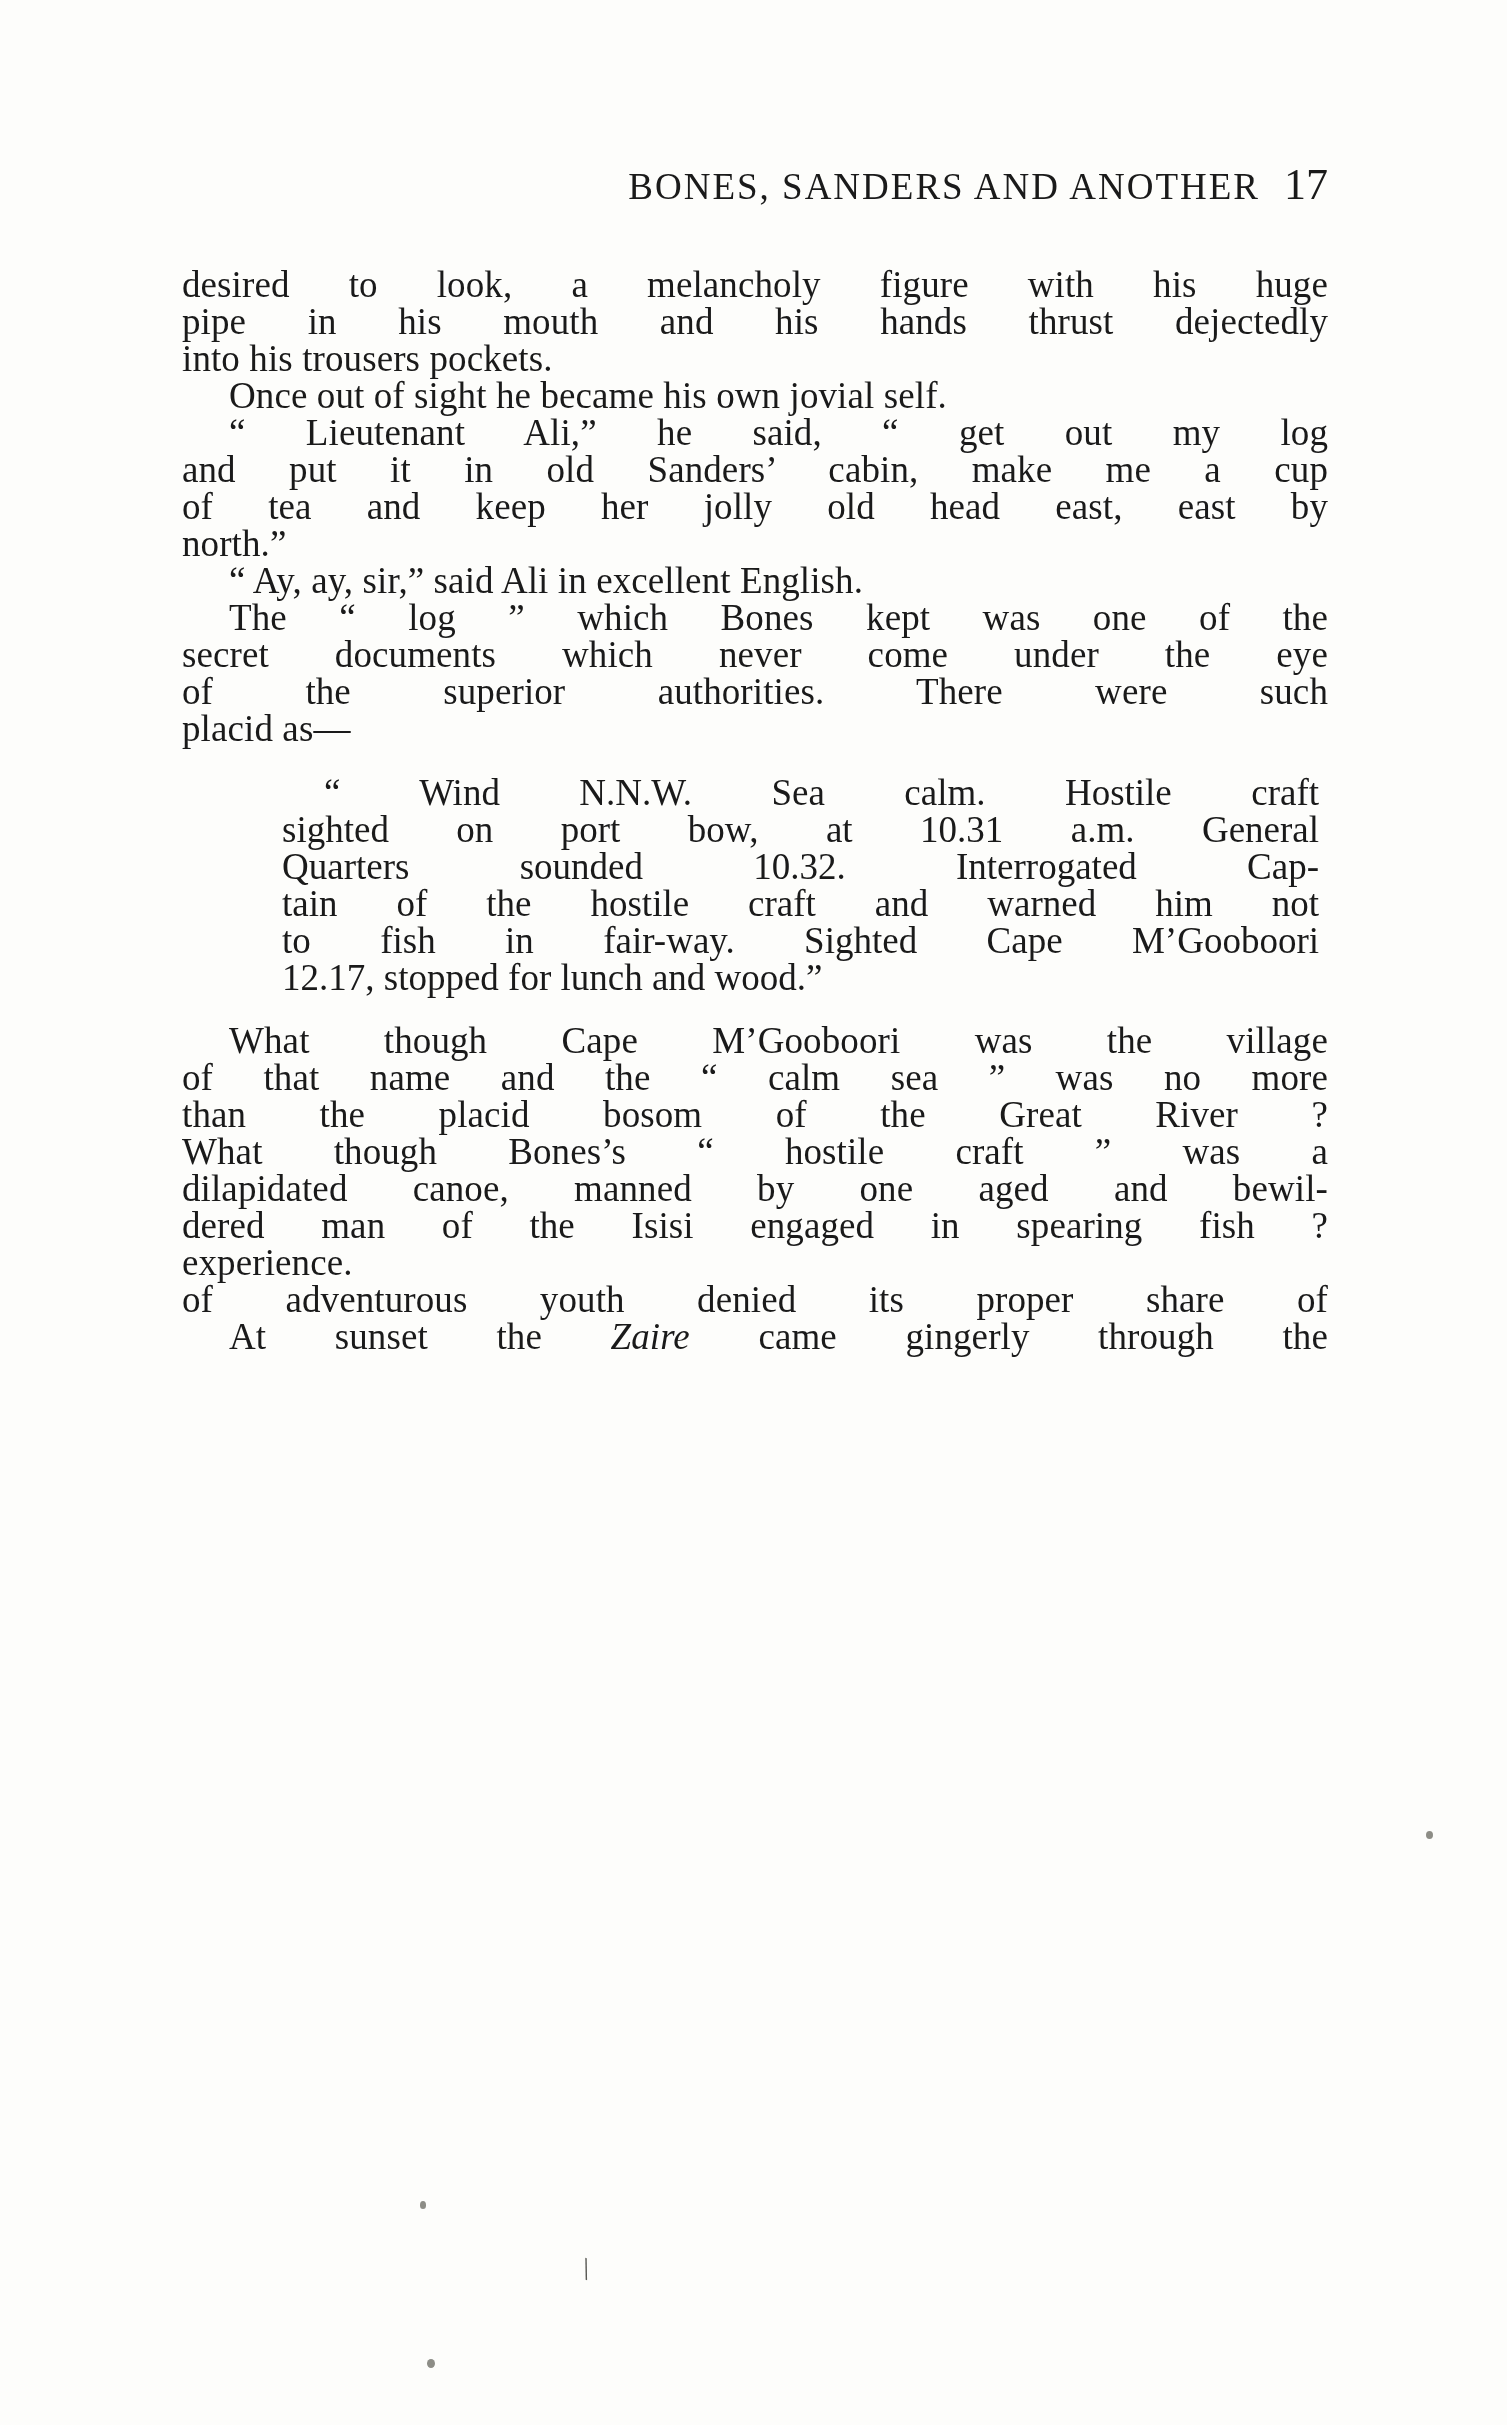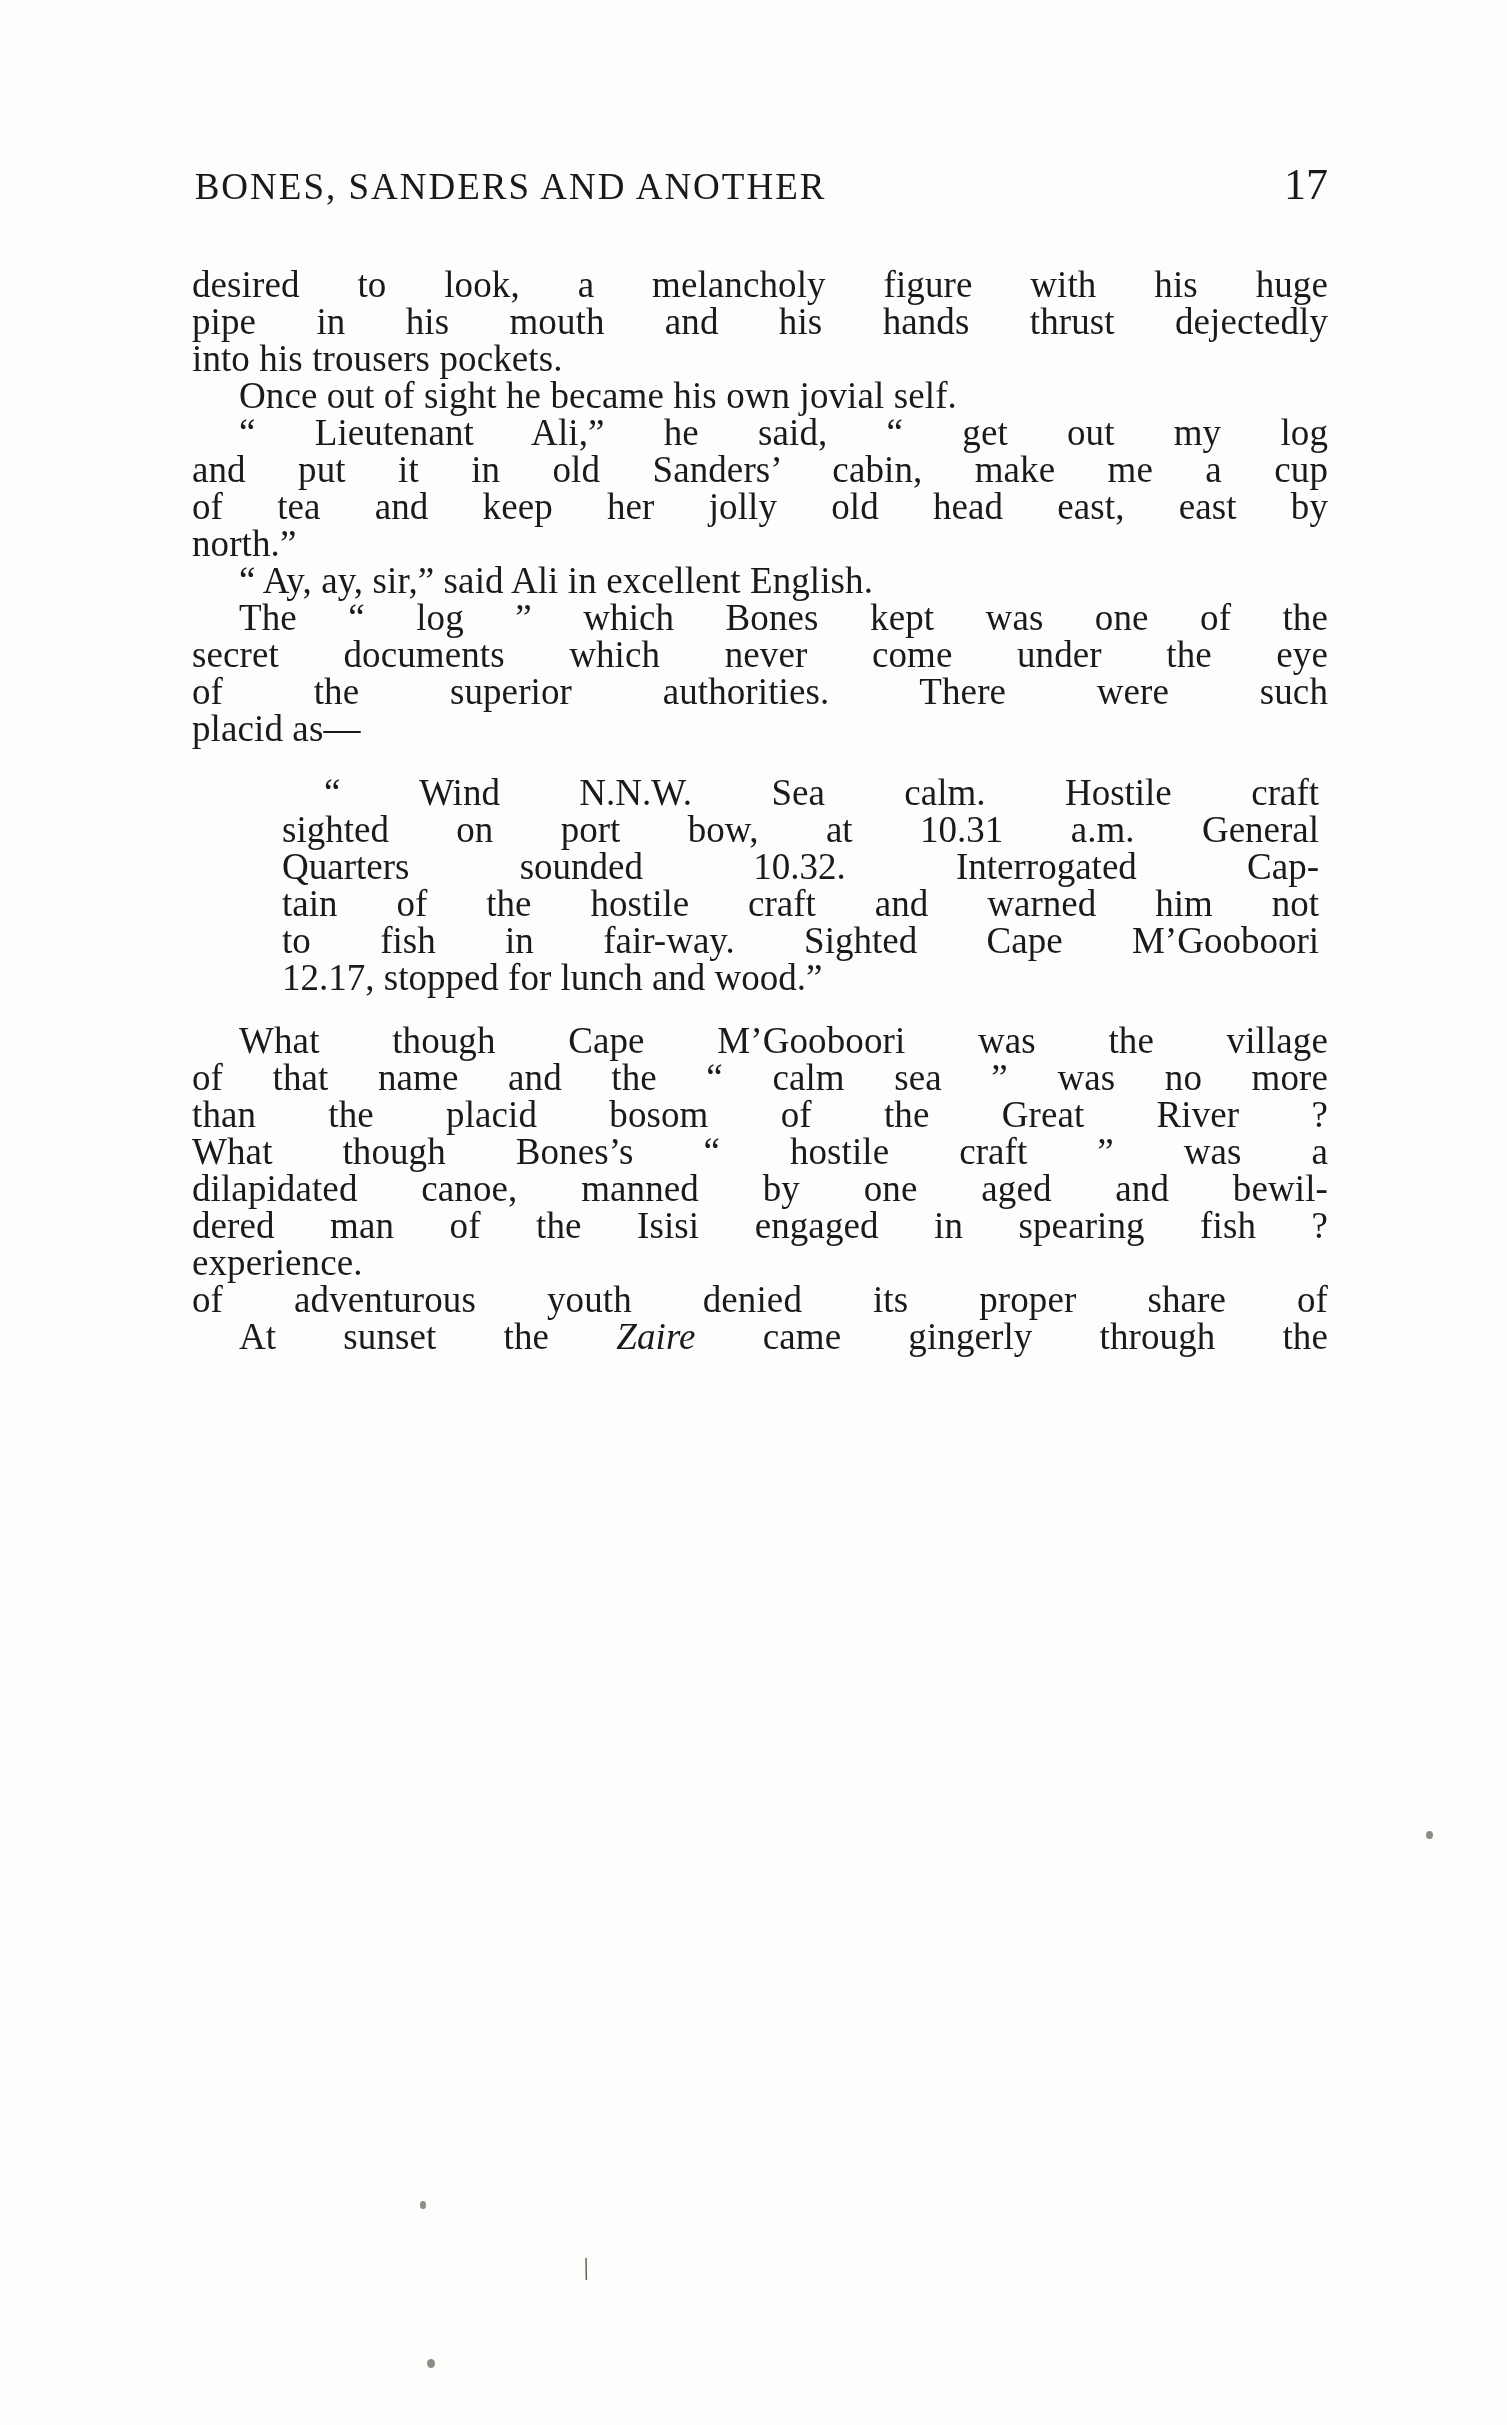--- a/index.html
+++ b/index.html
@@ -25,40 +25,40 @@
   }
   .content {
     position: absolute;
     left: 182px;
     top: 159px;
     width: 1146px;
   }
   .running-head {
     display: flex;
     align-items: baseline;
-    justify-content: space-between;
+    justify-content: flex-end;
     font-size: 37px;
     letter-spacing: 2px;
     margin-left: 12.7px;
     margin-bottom: 56px;
     white-space: nowrap;
   }
   .running-head .rh-title {
     font-weight: normal;
   }
   .running-head .rh-page {
     font-size: 44px;
     margin-left: 24px;
     letter-spacing: 0px;
   }
   p.body-par {
     font-size: 37px;
     line-height: 1.0;
     text-align: justify;
-    margin: 0 0 0 10px;
+    margin: 0 0 0 0;
     text-indent: 0;
     letter-spacing: 0.1px;
   }
   p.body-par + p.body-par {
     margin-top: 0px;
   }
   .quote-block {
     margin: 27px 0 25.5px 0;
     padding-left: 100px;
     padding-right: 9px;

